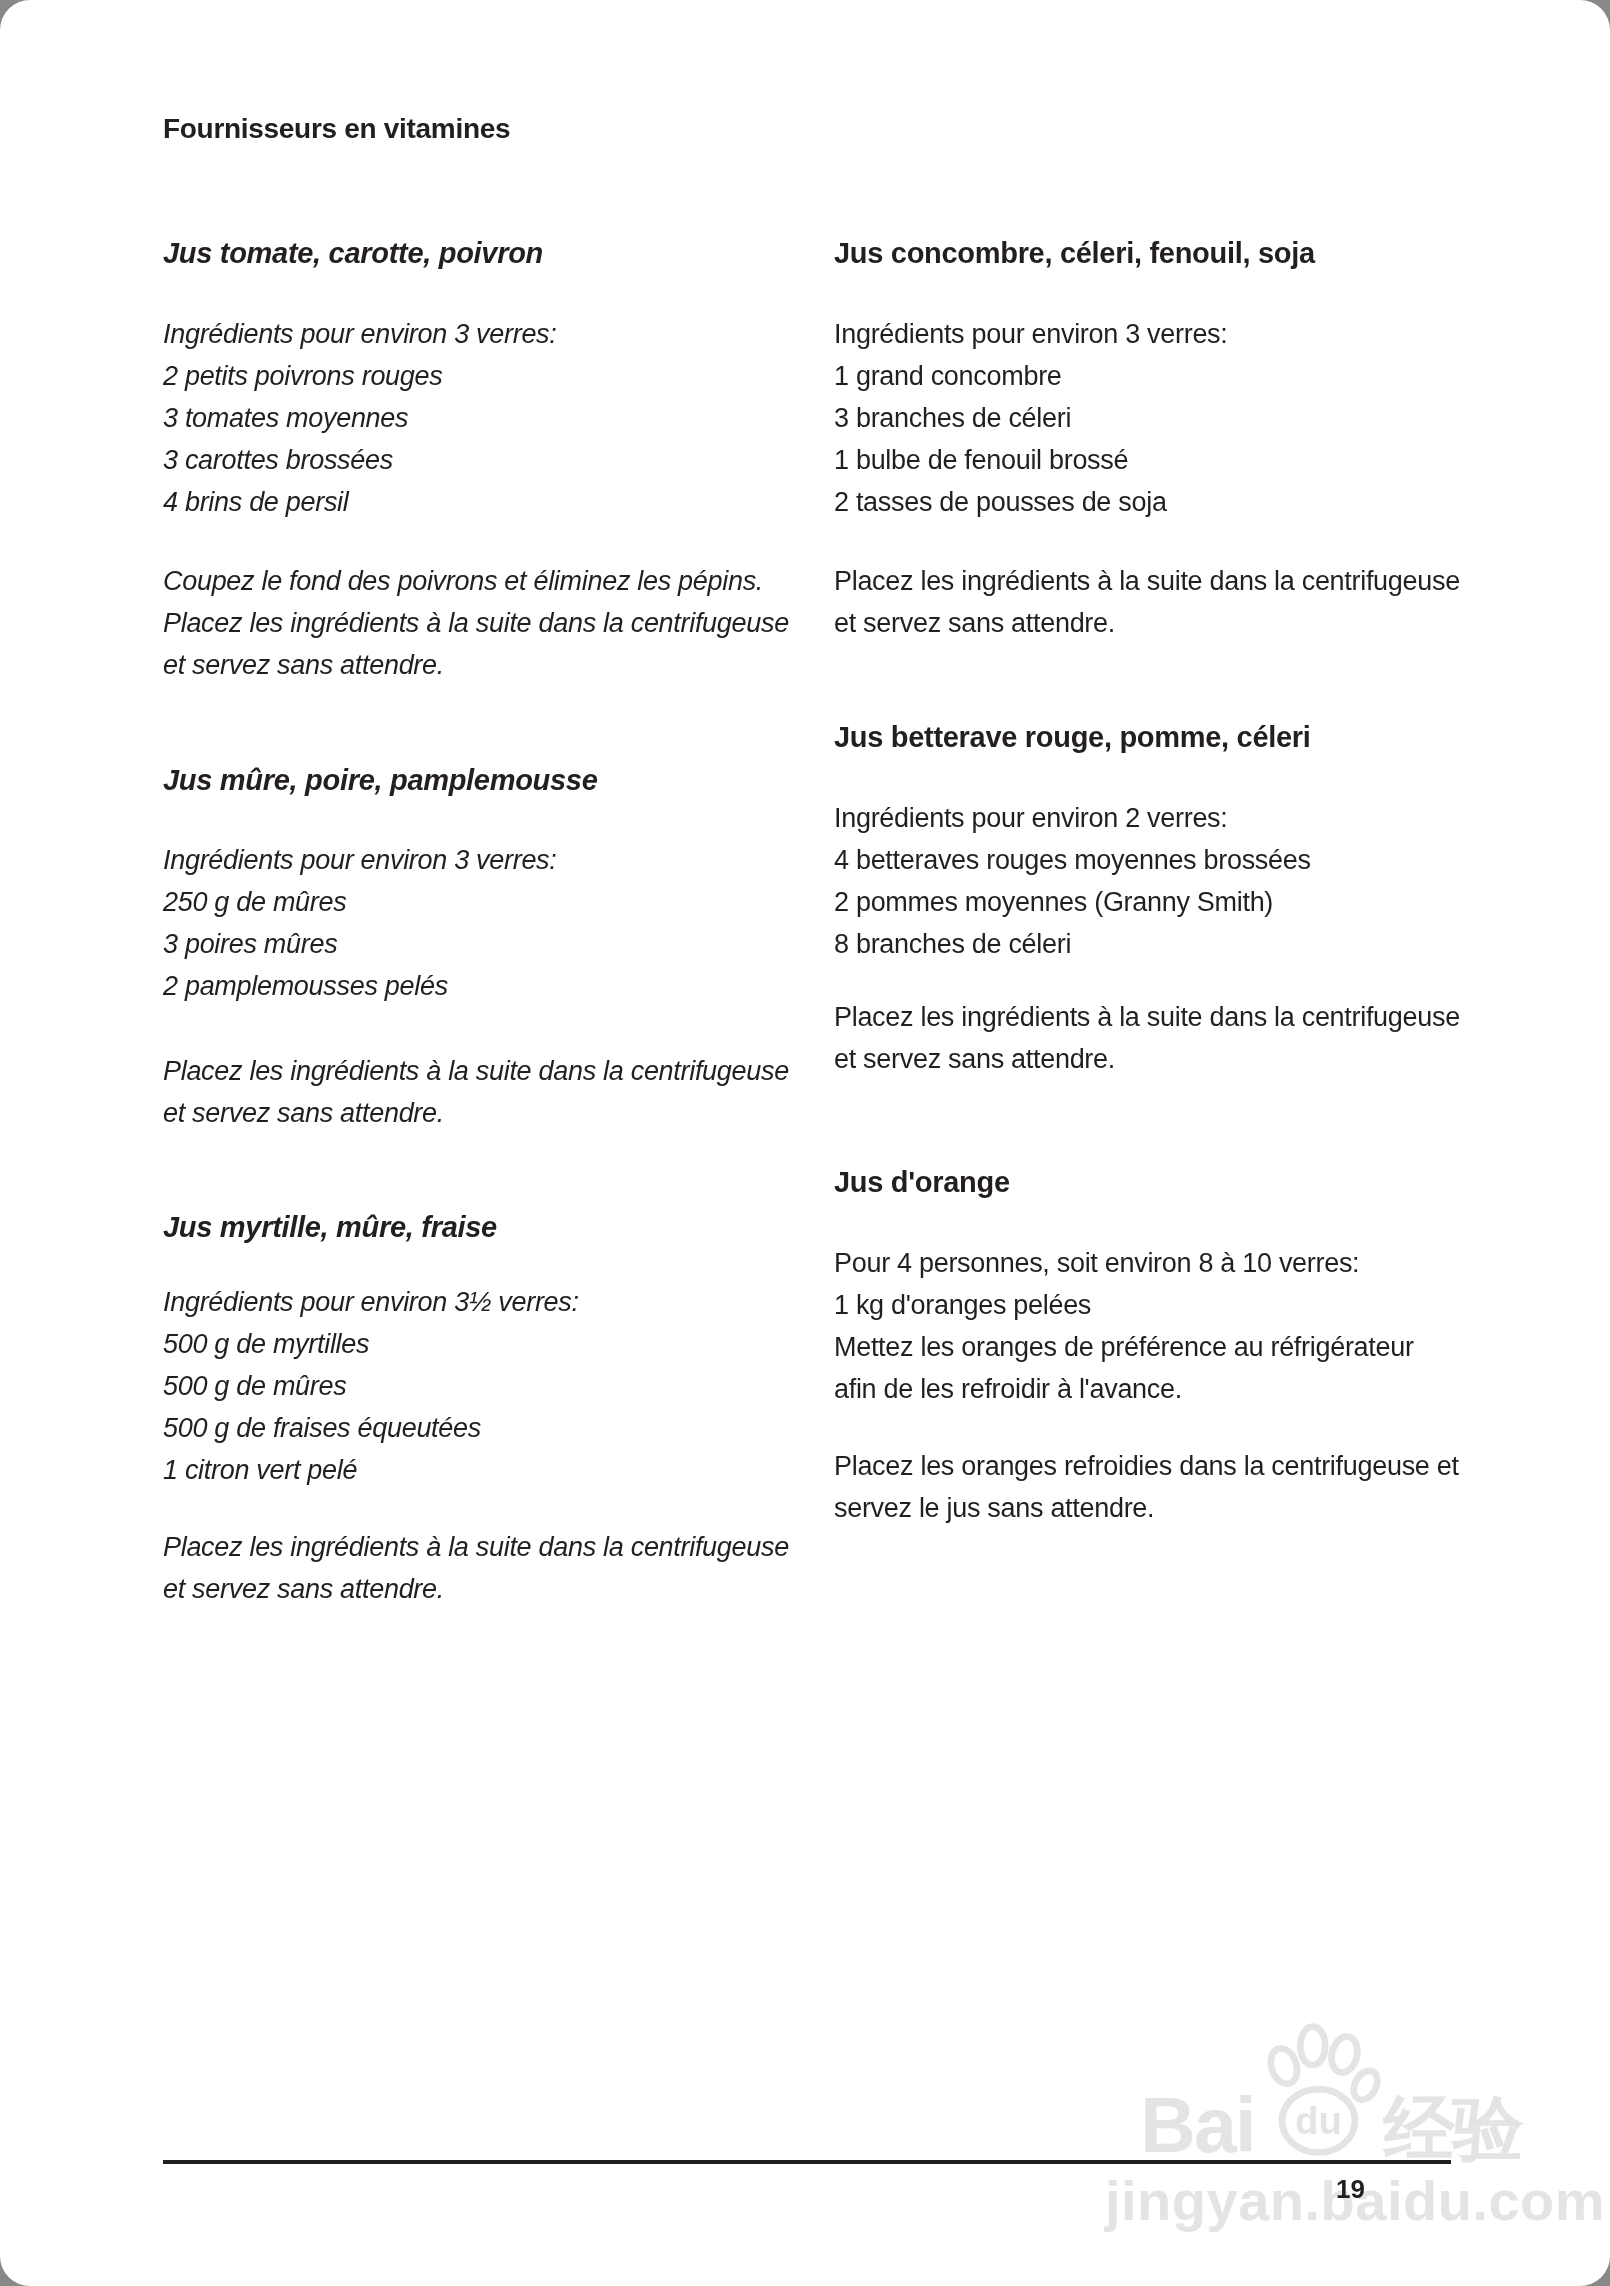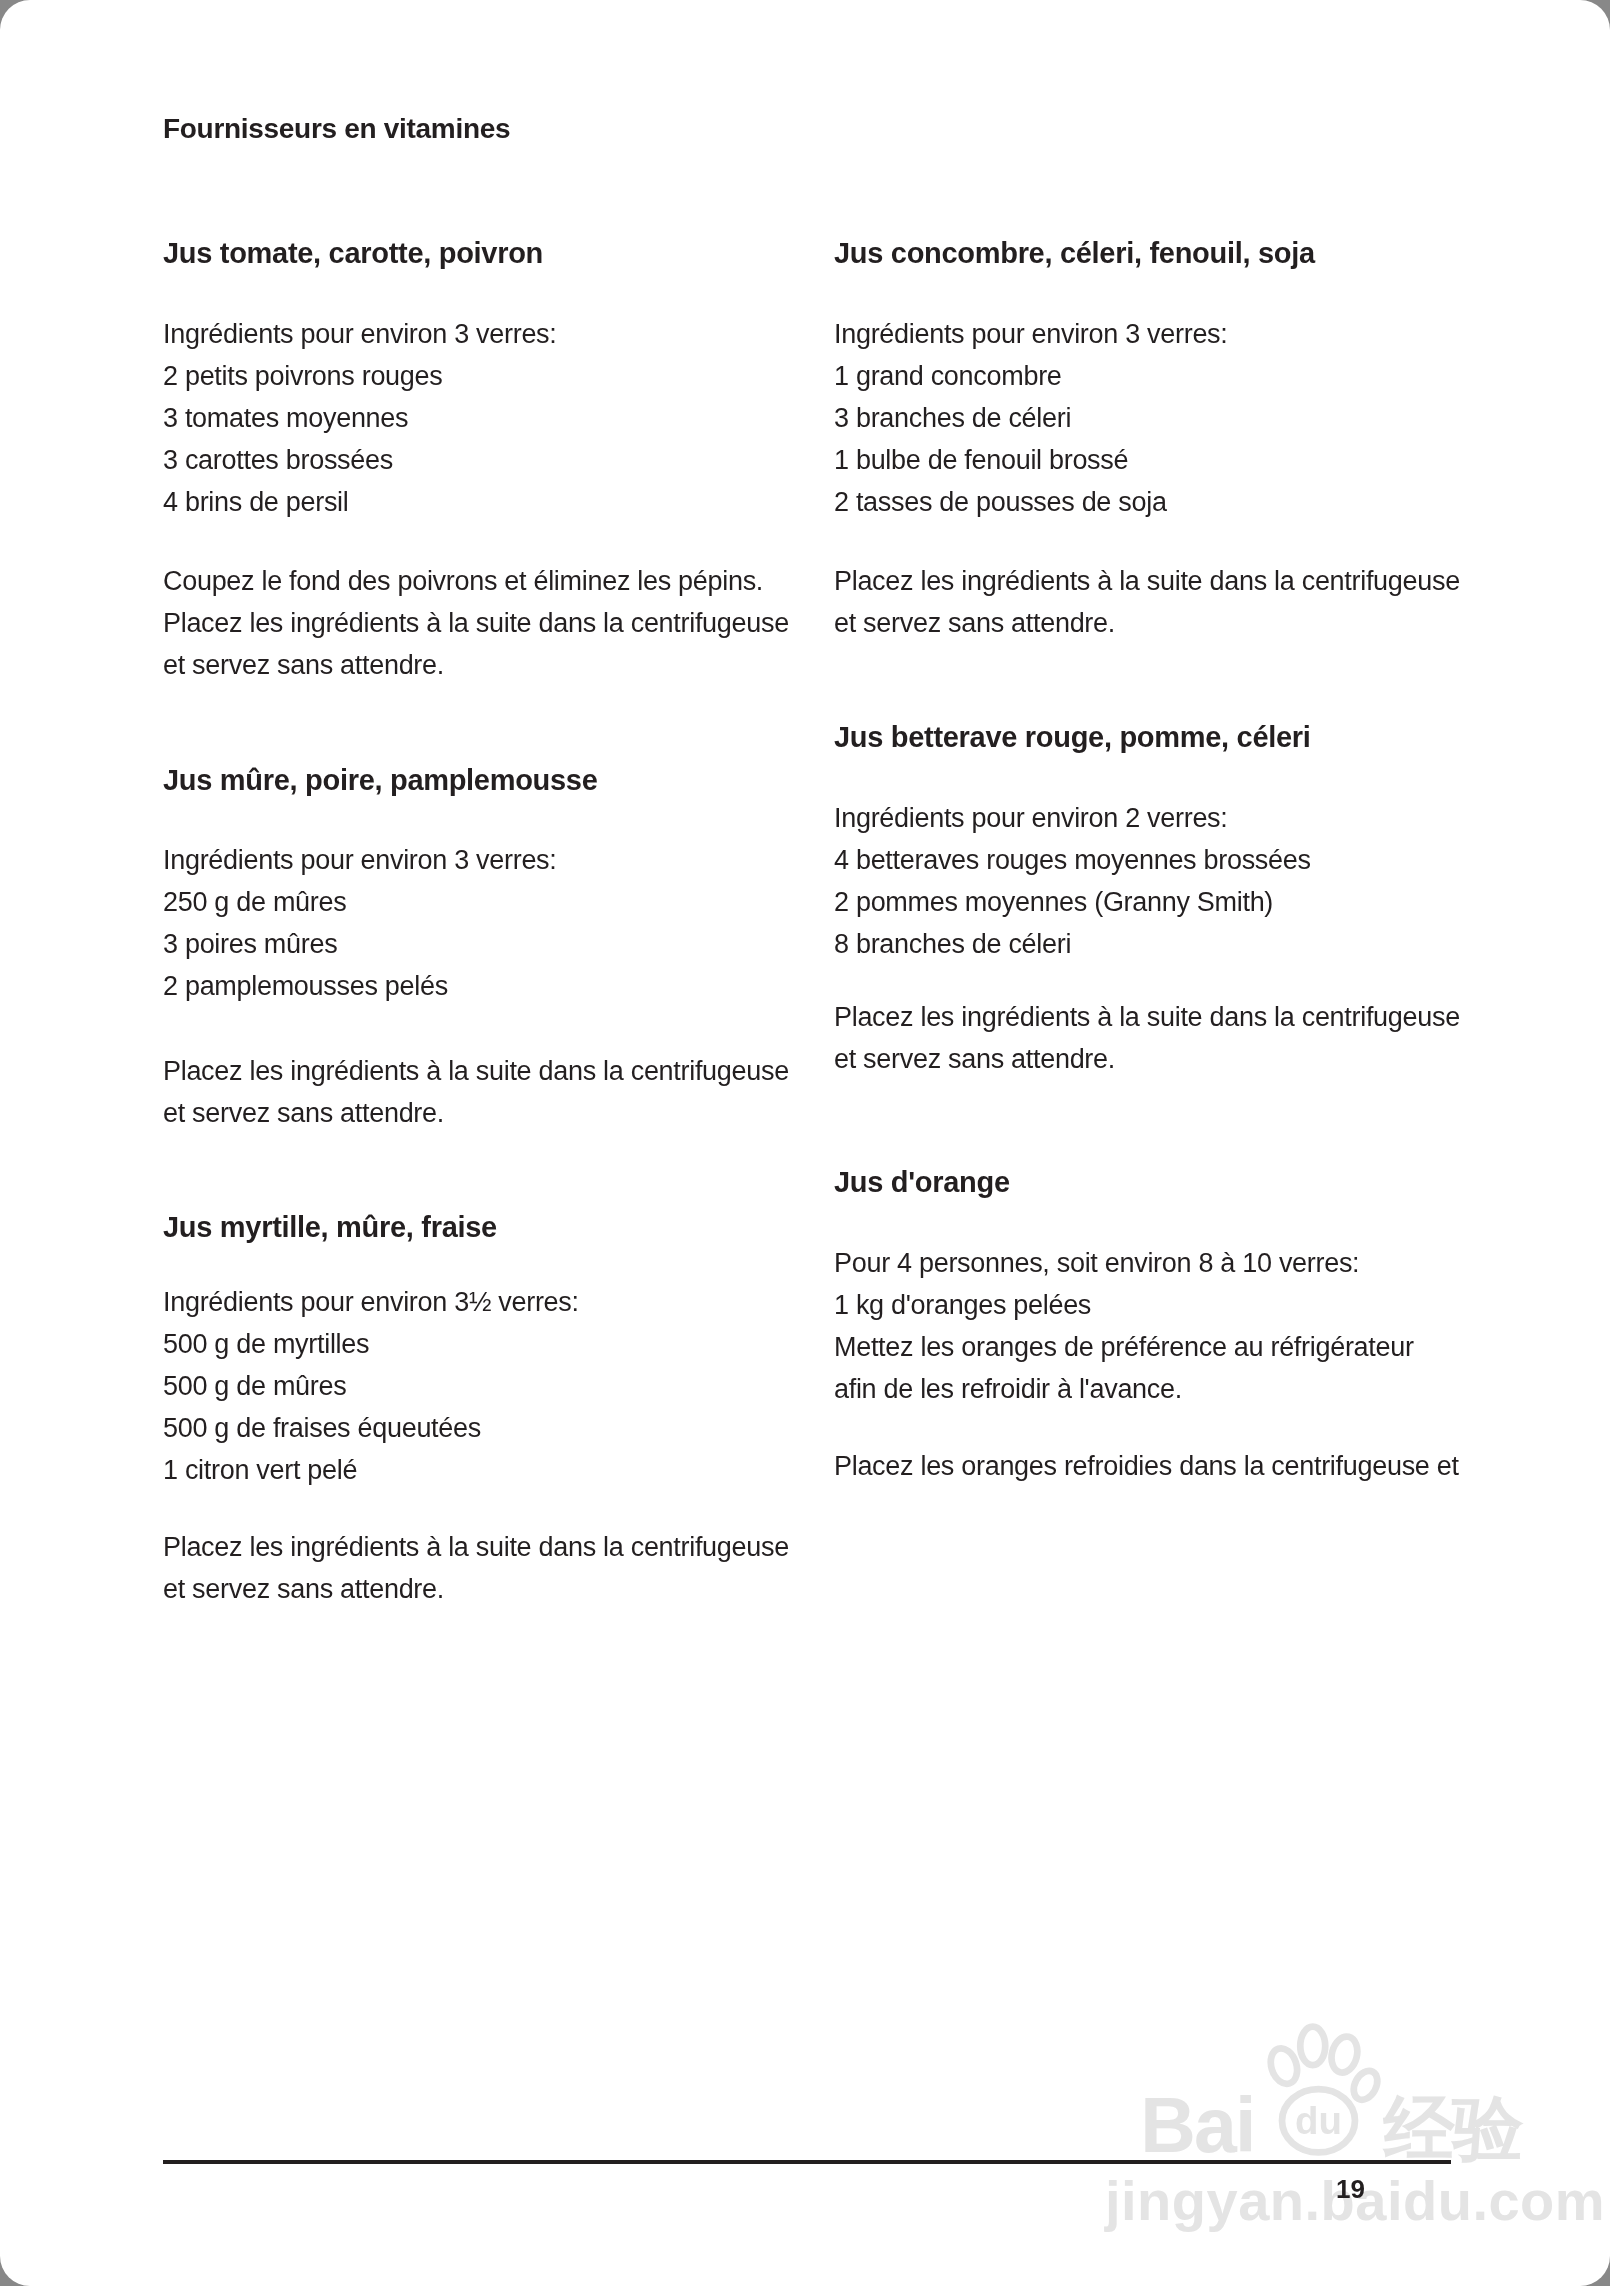--- a/index.html
+++ b/index.html
@@ -20,21 +20,21 @@
     white-space:nowrap;
   }
   .rtitle{
     font-size:29px;font-weight:bold;letter-spacing:-0.3px;
     line-height:37px;white-space:nowrap;
   }
   .block{
     font-size:27px;letter-spacing:-0.3px;
     line-height:42px;white-space:nowrap;
   }
-  .col-l{left:163px;}
+  .col-l{left:163px;font-style:italic;}
   .col-r{left:834px;}
 
   
   .rule{
     left:163px;top:2160px;width:1288px;height:3.8px;
     background:#231f20;z-index:3;
   }
   .pagenum{
     left:1336px;top:2174px;width:115px;
     text-align:left;font-size:26px;font-weight:bold;
@@ -135,20 +135,21 @@
 
   <div class="abs rtitle col-r" style="top:1164px">Jus d'orange</div>
   <div class="abs block col-r" style="top:1242px">
     <div>Pour 4 personnes, soit environ 8 à 10 verres:</div>
     <div>1 kg d'oranges pelées</div>
     <div>Mettez les oranges de préférence au réfrigérateur</div>
     <div>afin de les refroidir à l'avance.</div>
   </div>
   <div class="abs block col-r" style="top:1445px">
     <div>Placez les oranges refroidies dans la centrifugeuse et</div>
+    <div>servez le jus sans attendre.</div>
   </div>
 
   <div class="abs wm">
     <div class="wm-row">
       <span class="wm-bai">Bai</span>
       <svg class="wm-paw" viewBox="0 0 132 150" aria-hidden="true">
         <ellipse cx="30" cy="48" rx="13" ry="19" transform="rotate(-18 30 48)"></ellipse>
         <ellipse cx="60" cy="27" rx="13" ry="20"></ellipse>
         <ellipse cx="93" cy="36" rx="13" ry="19" transform="rotate(14 93 36)"></ellipse>
         <ellipse cx="115" cy="68" rx="11" ry="16" transform="rotate(28 115 68)"></ellipse>

